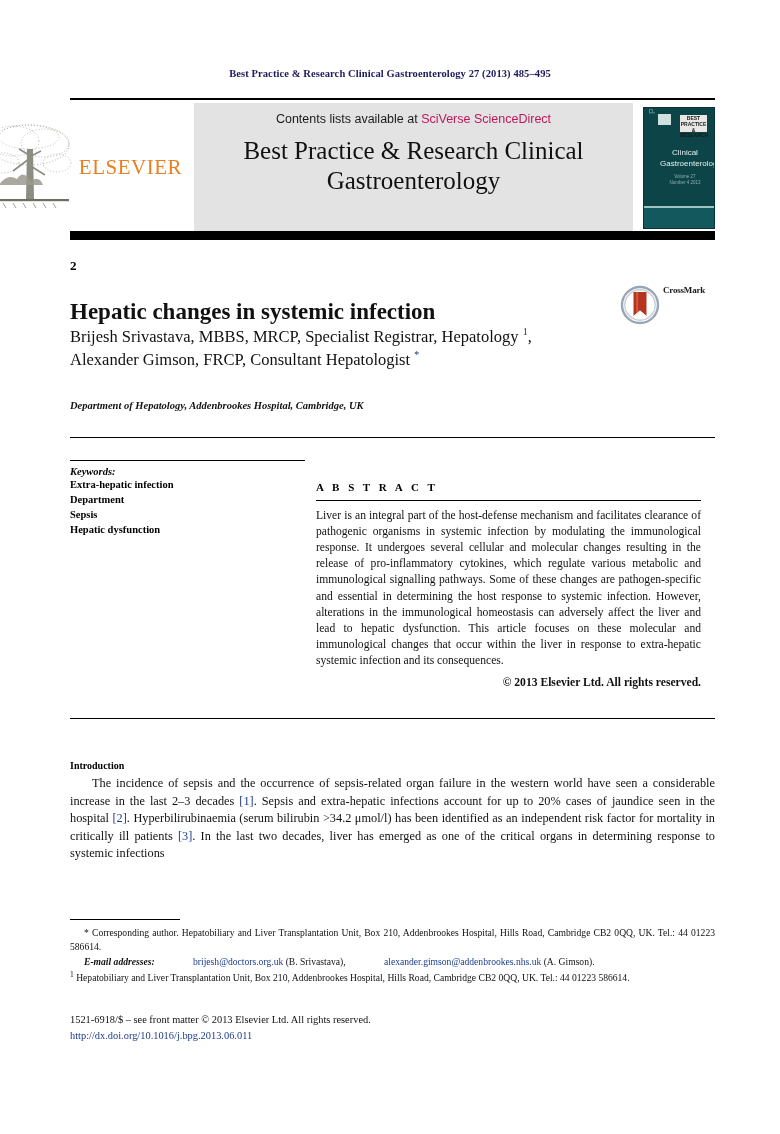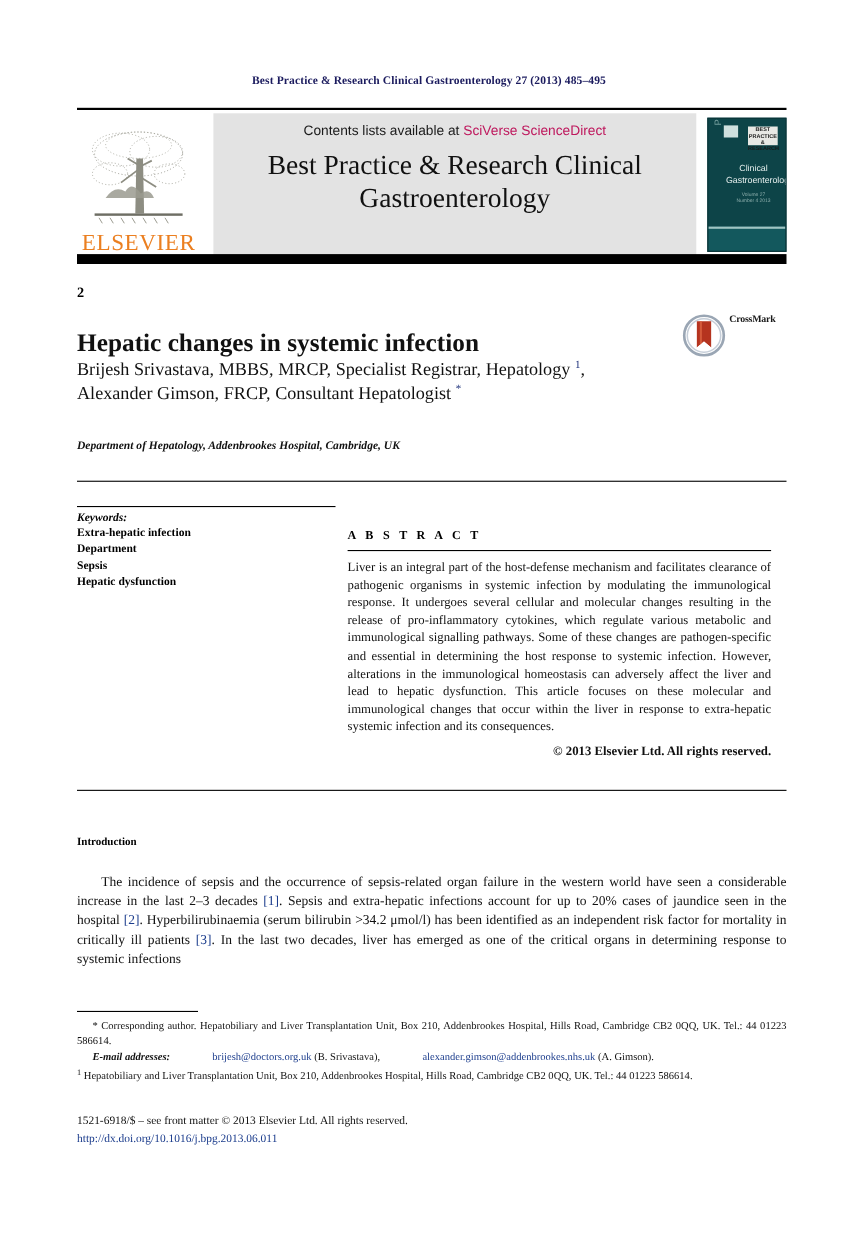--- a/index.html
+++ b/index.html
@@ -47,21 +47,21 @@
   .masthead-inner {
     display: flex;
     align-items: stretch;
     height: 130px;
     padding-top: 3px;
   }
   .elsevier-logo {
     width: 112px;
     flex: 0 0 112px;
     display: flex;
-    flex-direction: column;
+    flex-direction: row;
     align-items: center;
     justify-content: flex-end;
     padding-bottom: 2px;
   }
   .tree-wrap {
     width: 100px;
     height: 96px;
     position: relative;
   }
   .elsevier-word {
@@ -322,21 +322,21 @@
   
   .section-head {
     position: absolute;
     top: 760px;
     left: 70px;
     font-size: 10px;
     font-weight: bold;
   }
   .body-para {
     position: absolute;
-    top: 793px;
+    top: 775px;
     left: 70px;
     width: 645px;
     font-size: 12.3px;
     line-height: 1.43;
     text-align: justify;
     text-indent: 22px;
     color: #111;
   }
   .ref-link { color: #1b3c8c; }
 

